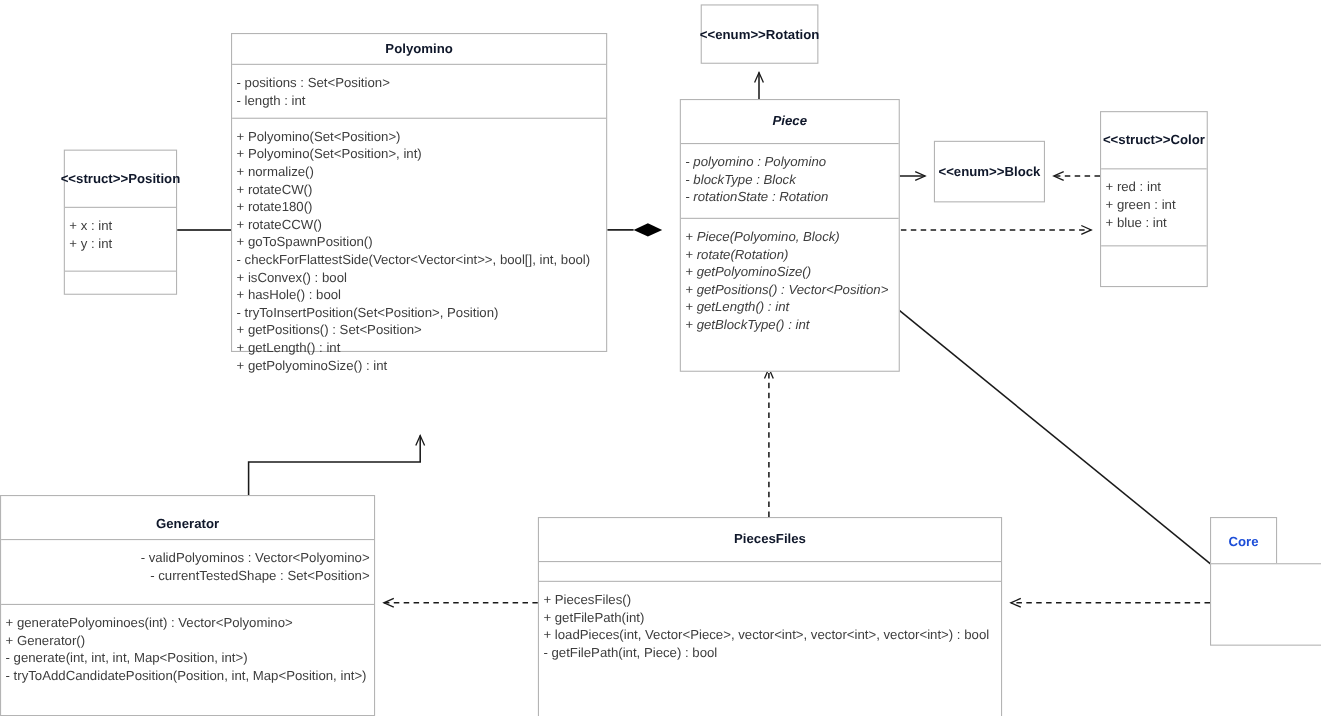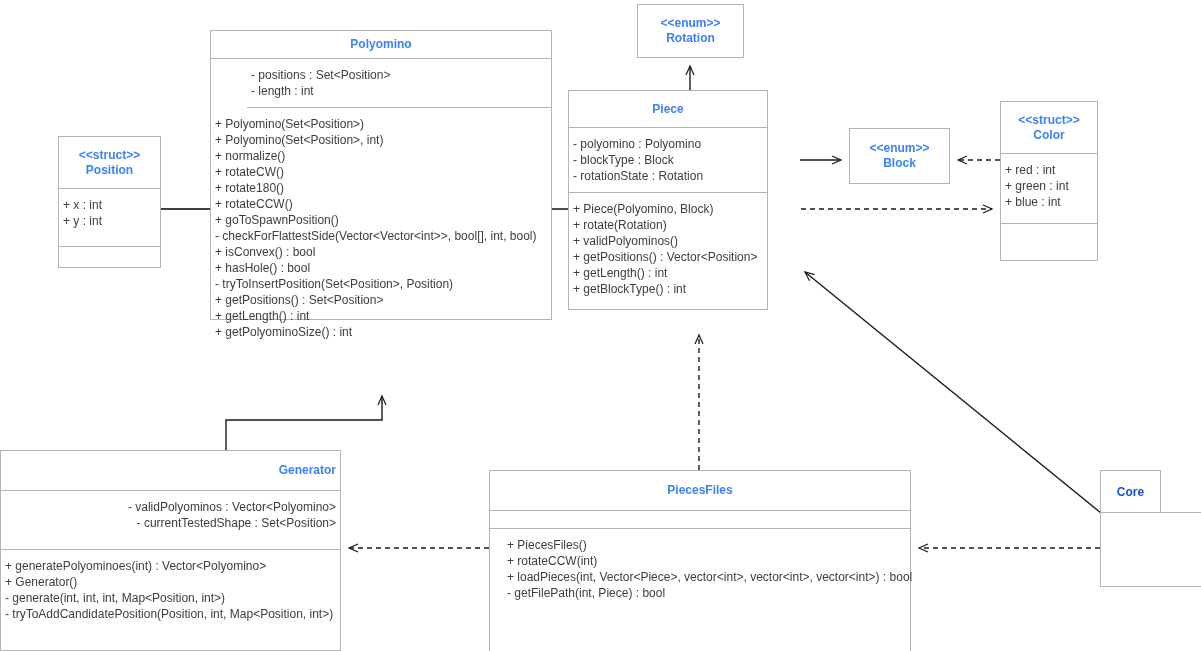--- a/index.html
+++ b/index.html
@@ -33,26 +33,26 @@
     border: 1px solid #b4b4b4;
     background: #ffffff;
     display: flex;
     flex-direction: column;
   }
   .uml-head {
     box-sizing: border-box;
     text-align: center;
     font-weight: bold;
     font-size: 12px;
-    color: #3b82f6;
+    color: #0f172a;
     line-height: 15px;
     padding: 6px 4px 6px 4px;
     border-bottom: 1px solid #b4b4b4;
     display: flex;
-    flex-direction: column;
+    flex-direction: row;
     align-items: center;
     justify-content: center;
   }
   .uml-head .stereo {
     display: block;
     font-weight: bold;
   }
   .uml-section {
     box-sizing: border-box;
     padding: 8px 4px 8px 4px;
@@ -73,48 +73,48 @@
     display: block;
   }
   
   #cls-position      { left: 58px;   top: 136px; width: 103px; height: 132px; }
   #cls-position .uml-head { height: 52px; }
   #cls-position .sec-attrs { height: 58px; }
   #cls-position .sec-ops   { height: 20px; padding: 0; }
 
   #cls-polyomino     { left: 210px;  top: 30px;  width: 342px; height: 290px; }
   #cls-polyomino .uml-head { height: 40px; }
-  #cls-polyomino .sec-attrs { height: 59px; margin-left: 36px; }
+  #cls-polyomino .sec-attrs { height: 59px; }
   #cls-polyomino .sec-ops   { height: 257px; }
 
   #cls-rotation      { left: 637px;  top: 4px;   width: 107px; height: 54px; }
   #cls-rotation .uml-head { height: 52px; border-bottom: none; }
 
-  #cls-piece         { left: 568px;  top: 90px;  width: 200px; height: 220px; }
+  #cls-piece         { left: 618px;  top: 90px;  width: 200px; height: 248px; font-style: italic; }
   #cls-piece .uml-head { height: 40px; }
   #cls-piece .sec-attrs { height: 68px; }
   #cls-piece .sec-ops   { height: 127px; }
 
   #cls-block         { left: 849px;  top: 128px; width: 101px; height: 56px; }
   #cls-block .uml-head { height: 54px; border-bottom: none; }
 
   #cls-color         { left: 1000px; top: 101px; width: 98px; height: 160px; }
   #cls-color .uml-head { height: 52px; }
   #cls-color .sec-attrs { height: 70px; }
   #cls-color .sec-ops   { height: 36px; padding: 0; }
 
   #cls-generator     { left: 0px;    top: 450px; width: 341px; height: 201px; }
   #cls-generator .uml-head { height: 40px; align-items: flex-end; }
   #cls-generator .sec-attrs { height: 59px; text-align: right; }
   #cls-generator .sec-ops   { height: 100px; }
 
   #cls-piecesfiles   { left: 489px;  top: 470px; width: 422px; height: 199px; }
   #cls-piecesfiles .uml-head { height: 40px; }
   #cls-piecesfiles .sec-attrs { height: 18px; padding: 0; }
-  #cls-piecesfiles .sec-ops   { height: 101px; margin-left: 13px; }
+  #cls-piecesfiles .sec-ops   { height: 101px; }
 
   #cls-core-head     { left: 1100px; top: 470px; width: 61px; height: 43px;
                        box-sizing: border-box; border: 1px solid #b4b4b4;
                        background: #fff; position: absolute;
                        display: flex; align-items: center; justify-content: center;
                        font-weight: bold; font-size: 12px; color: #1d4ed8; }
   #cls-core-body     { left: 1100px; top: 512px; width: 115px; height: 75px;
                        box-sizing: border-box; border: 1px solid #b4b4b4;
                        background: #fff; position: absolute; }
 </style>
@@ -241,21 +241,21 @@
       <span>Piece</span>
     </div>
     <div class="uml-section sec-attrs">
       <span class="member">- polyomino : Polyomino</span>
       <span class="member">- blockType : Block</span>
       <span class="member">- rotationState : Rotation</span>
     </div>
     <div class="uml-section sec-ops">
       <span class="member">+ Piece(Polyomino, Block)</span>
       <span class="member">+ rotate(Rotation)</span>
-      <span class="member">+ validPolyominos()</span>
+      <span class="member">+ getPolyominoSize()</span>
       <span class="member">+ getPositions() : Vector&lt;Position&gt;</span>
       <span class="member">+ getLength() : int</span>
       <span class="member">+ getBlockType() : int</span>
     </div>
   </div>
 
   <div class="uml-class" id="cls-block">
     <div class="uml-head">
       <span class="stereo">&lt;&lt;enum&gt;&gt;</span>
       <span>Block</span>
@@ -291,21 +291,21 @@
     </div>
   </div>
 
   <div class="uml-class" id="cls-piecesfiles">
     <div class="uml-head">
       <span>PiecesFiles</span>
     </div>
     <div class="uml-section sec-attrs empty"></div>
     <div class="uml-section sec-ops">
       <span class="member">+ PiecesFiles()</span>
-      <span class="member">+ rotateCCW(int)</span>
+      <span class="member">+ getFilePath(int)</span>
       <span class="member">+ loadPieces(int, Vector&lt;Piece&gt;, vector&lt;int&gt;, vector&lt;int&gt;, vector&lt;int&gt;) : bool</span>
       <span class="member">- getFilePath(int, Piece) : bool</span>
     </div>
   </div>
 
   <div id="cls-core-head">
     <span>Core</span>
   </div>
   <div id="cls-core-body"></div>
 

